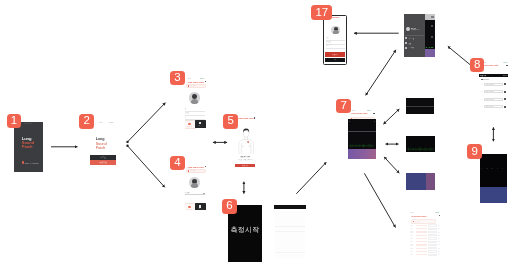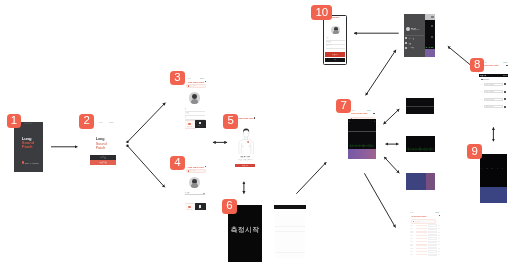--- a/index.html
+++ b/index.html
@@ -187,21 +187,21 @@
   <div id="badges">
       <div class="badge" style="left: 6.6px; top: 113.6px;">1</div>
       <div class="badge" style="left: 79.3px; top: 113.8px;">2</div>
       <div class="badge" style="left: 170.2px; top: 70.7px;">3</div>
       <div class="badge" style="left: 170.2px; top: 155.5px;">4</div>
       <div class="badge" style="left: 223.3px; top: 113.8px;">5</div>
       <div class="badge" style="left: 222.2px; top: 198.8px;">6</div>
       <div class="badge" style="left: 336.4px; top: 98.7px;">7</div>
       <div class="badge" style="left: 469.8px; top: 57.6px;">8</div>
       <div class="badge" style="left: 467.4px; top: 144px;">9</div>
-      <div class="badge wide" style="left: 311.4px; top: 5.4px;">10</div>
+      <div class="badge wide" style="left: 311.4px; top: 5.4px;">17</div>
     </div>
 
   <div class="scr s1">
     <div class="s1-sb"></div>
     <div class="s1-title">
       <div class="t-w">Lung</div>
       <div class="t-r">Sound</div>
       <div class="t-r">Patch</div>
     </div>
     <div class="s1-foot">

